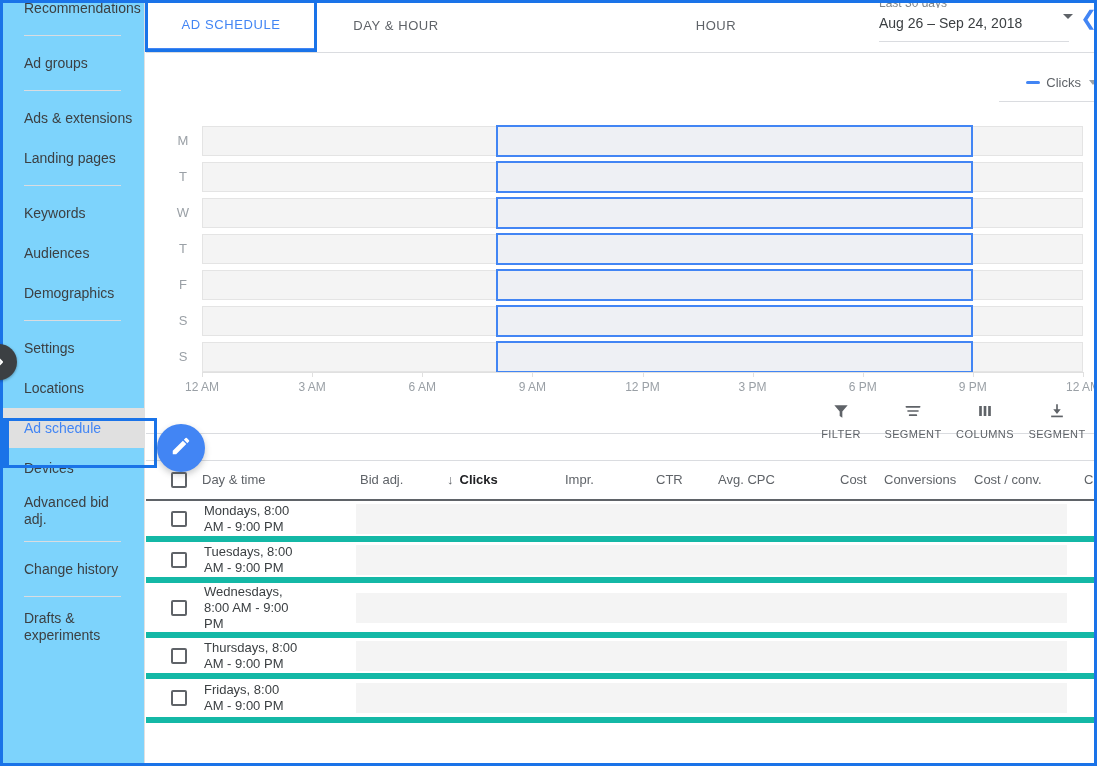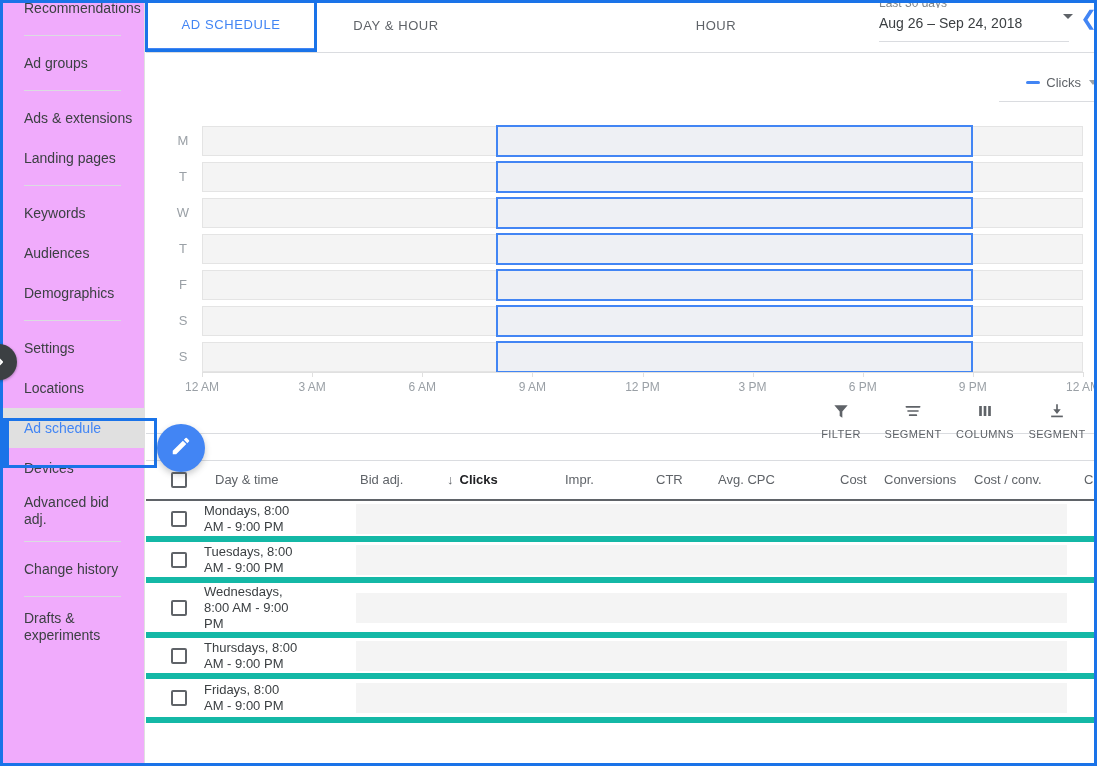--- a/index.html
+++ b/index.html
@@ -7,21 +7,21 @@
     width:1097px;height:766px;overflow:hidden;
     font-family:"Liberation Sans", sans-serif;
     background:#ffffff;color:#3c4043;
     -webkit-font-smoothing:antialiased;
   }
   .app{position:relative;width:1097px;height:766px;}
 
   
   .sidebar{
     position:absolute;left:0;top:0;width:145px;height:766px;
-    background:#f0abfc;border-right:1px solid #e0e0e0;
+    background:#7dd3fc;border-right:1px solid #e0e0e0;
     box-sizing:border-box;overflow:hidden;
   }
   .nav-list{position:absolute;left:0;top:-12px;width:145px;}
   .nav-item{
     display:flex;align-items:center;min-height:40px;
     padding:6px 12px 6px 24px;box-sizing:border-box;
     font-size:14px;line-height:17px;color:#3c4043;cursor:pointer;
   }
   .nav-item.selected{background:#e0e0e0;color:#4285f4;font-weight:400;}
   .nav-sep{height:1px;background:#dadce0;margin:7px 24px 7px 24px;}
@@ -368,21 +368,21 @@
         </span>
         <span class="tblabel">SEGMENT</span>
       </div>
     </div>
 
     <div class="table">
       <div class="thead" id="thead">
         <div class="th-check">
             <div class="checkbox"></div>
           </div>
-      <div class="th" style="left: 69px;"><span>Day &amp; time</span></div>
+      <div class="th" style="left: 56px;"><span>Day &amp; time</span></div>
           <div class="th" style="left: 214px;"><span>Bid adj.</span></div>
           <div class="th sorted" style="left: 301px;"><span class="sortarrow">↓</span><span>Clicks</span></div>
           <div class="th" style="left: 419px;"><span>Impr.</span></div>
           <div class="th" style="left: 510px;"><span>CTR</span></div>
           <div class="th" style="left: 572px;"><span>Avg. CPC</span></div>
           <div class="th" style="left: 694px;"><span>Cost</span></div>
           <div class="th" style="left: 738px;"><span>Conversions</span></div>
           <div class="th" style="left: 828px;"><span>Cost / conv.</span></div>
           <div class="th" style="left: 938px;"><span>Co</span></div>
         </div>

